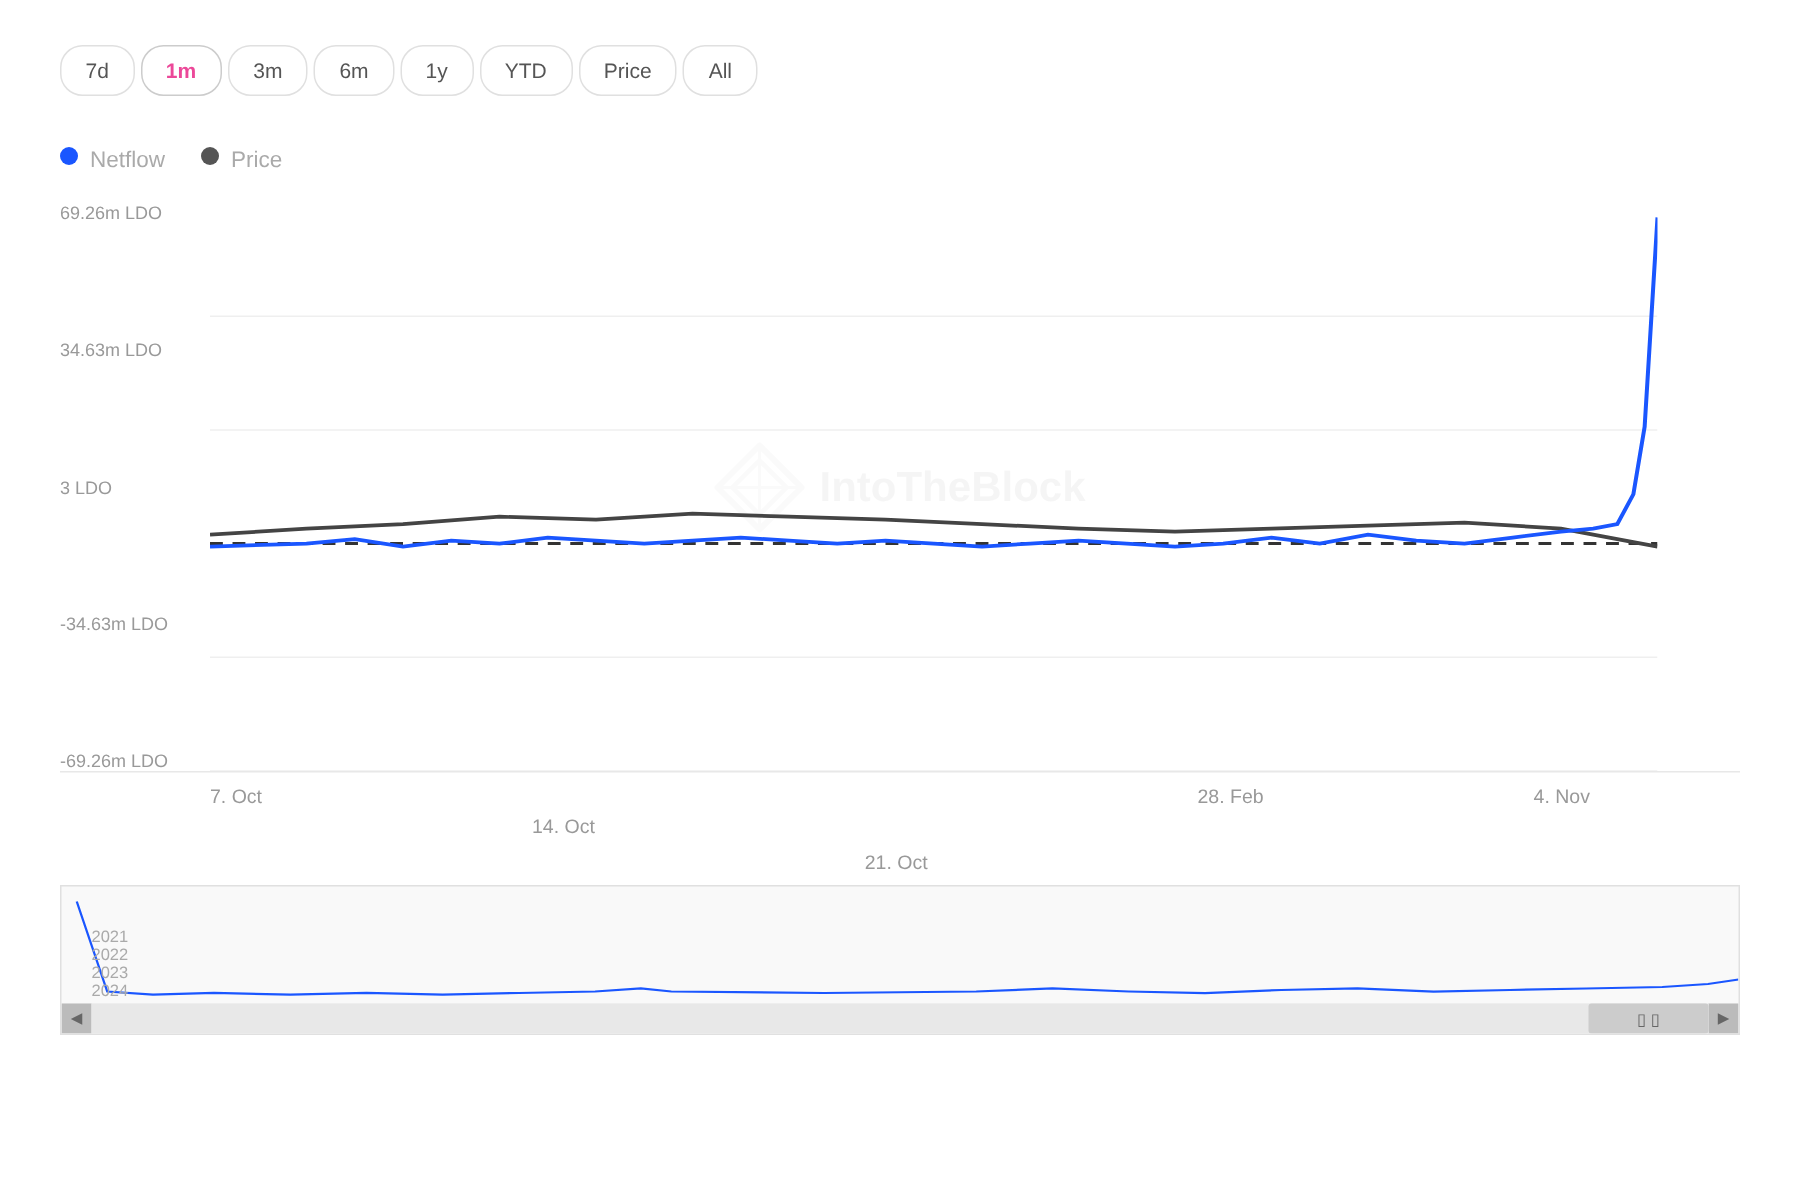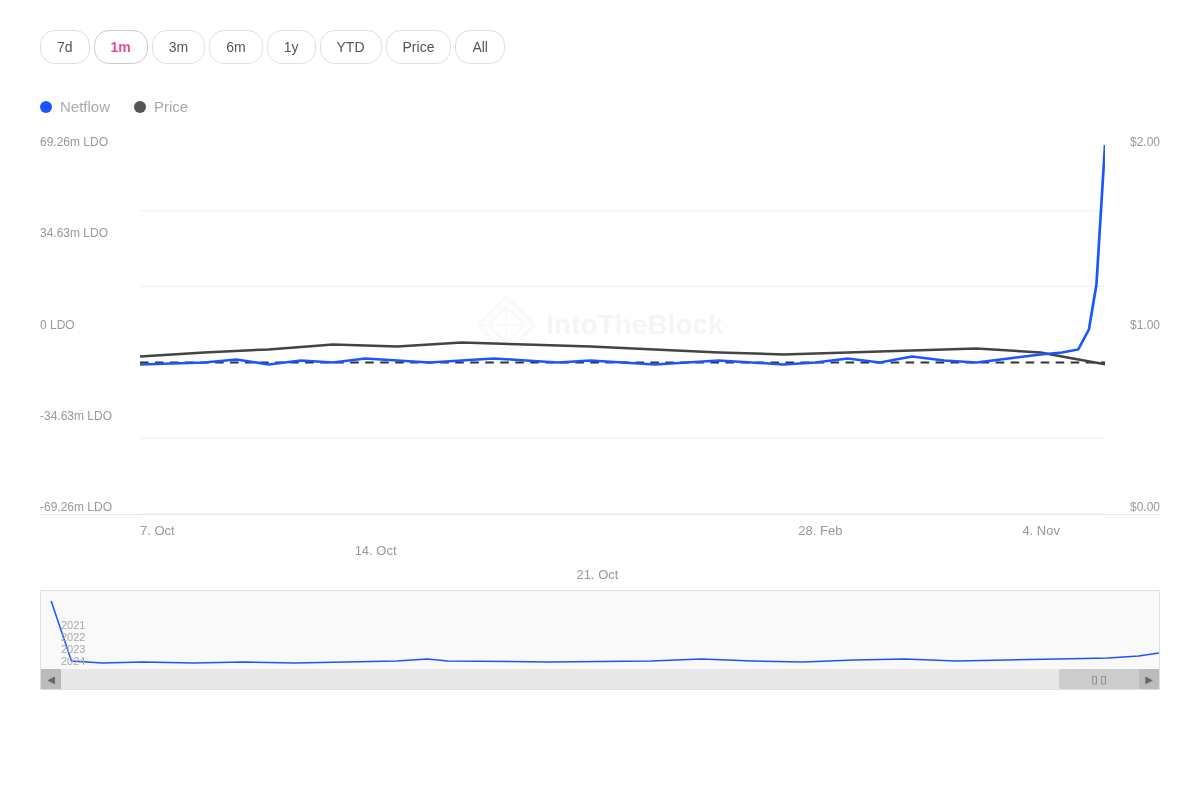--- a/index.html
+++ b/index.html
@@ -50,21 +50,21 @@
     .legend {
       display: flex;
       align-items: center;
       gap: 24px;
       padding: 0 20px;
       margin-bottom: 20px;
     }
 
     .legend-item {
       display: flex;
-      align-items: center;
+      align-items: flex-start;
       gap: 8px;
     }
 
     .legend-dot {
       width: 12px;
       height: 12px;
       border-radius: 50%;
     }
 
     .legend-dot.blue { background: #1a56ff; }
@@ -271,30 +271,25 @@
         <span class="legend-label">Price</span>
       </div>
     </div>
 
   <div class="chart-wrapper">
     <div class="main-chart">
 
       <div class="y-axis-left">
           <div class="y-label">69.26m LDO</div>
           <div class="y-label">34.63m LDO</div>
-          <div class="y-label">0 LDO</div>
+          <div class="y-label">3 LDO</div>
           <div class="y-label">-34.63m LDO</div>
           <div class="y-label">-69.26m LDO</div>
         </div>
 
-      <div class="y-axis-right">
-          <div class="y-label-right">$2.00</div>
-          <div class="y-label-right">$1.00</div>
-          <div class="y-label-right">$0.00</div>
-        </div>
 
       <div class="watermark">
         <svg class="watermark-diamond" viewBox="0 0 60 60">
           <polygon points="30,2 58,30 30,58 2,30" fill="none" stroke="#888" stroke-width="4"></polygon>
           <polygon points="30,12 48,30 30,48 12,30" fill="none" stroke="#888" stroke-width="3"></polygon>
           <line x1="2" y1="30" x2="58" y2="30" stroke="#888" stroke-width="2"></line>
           <line x1="30" y1="2" x2="30" y2="58" stroke="#888" stroke-width="2"></line>
         </svg>
         <span>IntoTheBlock</span>
       </div>

